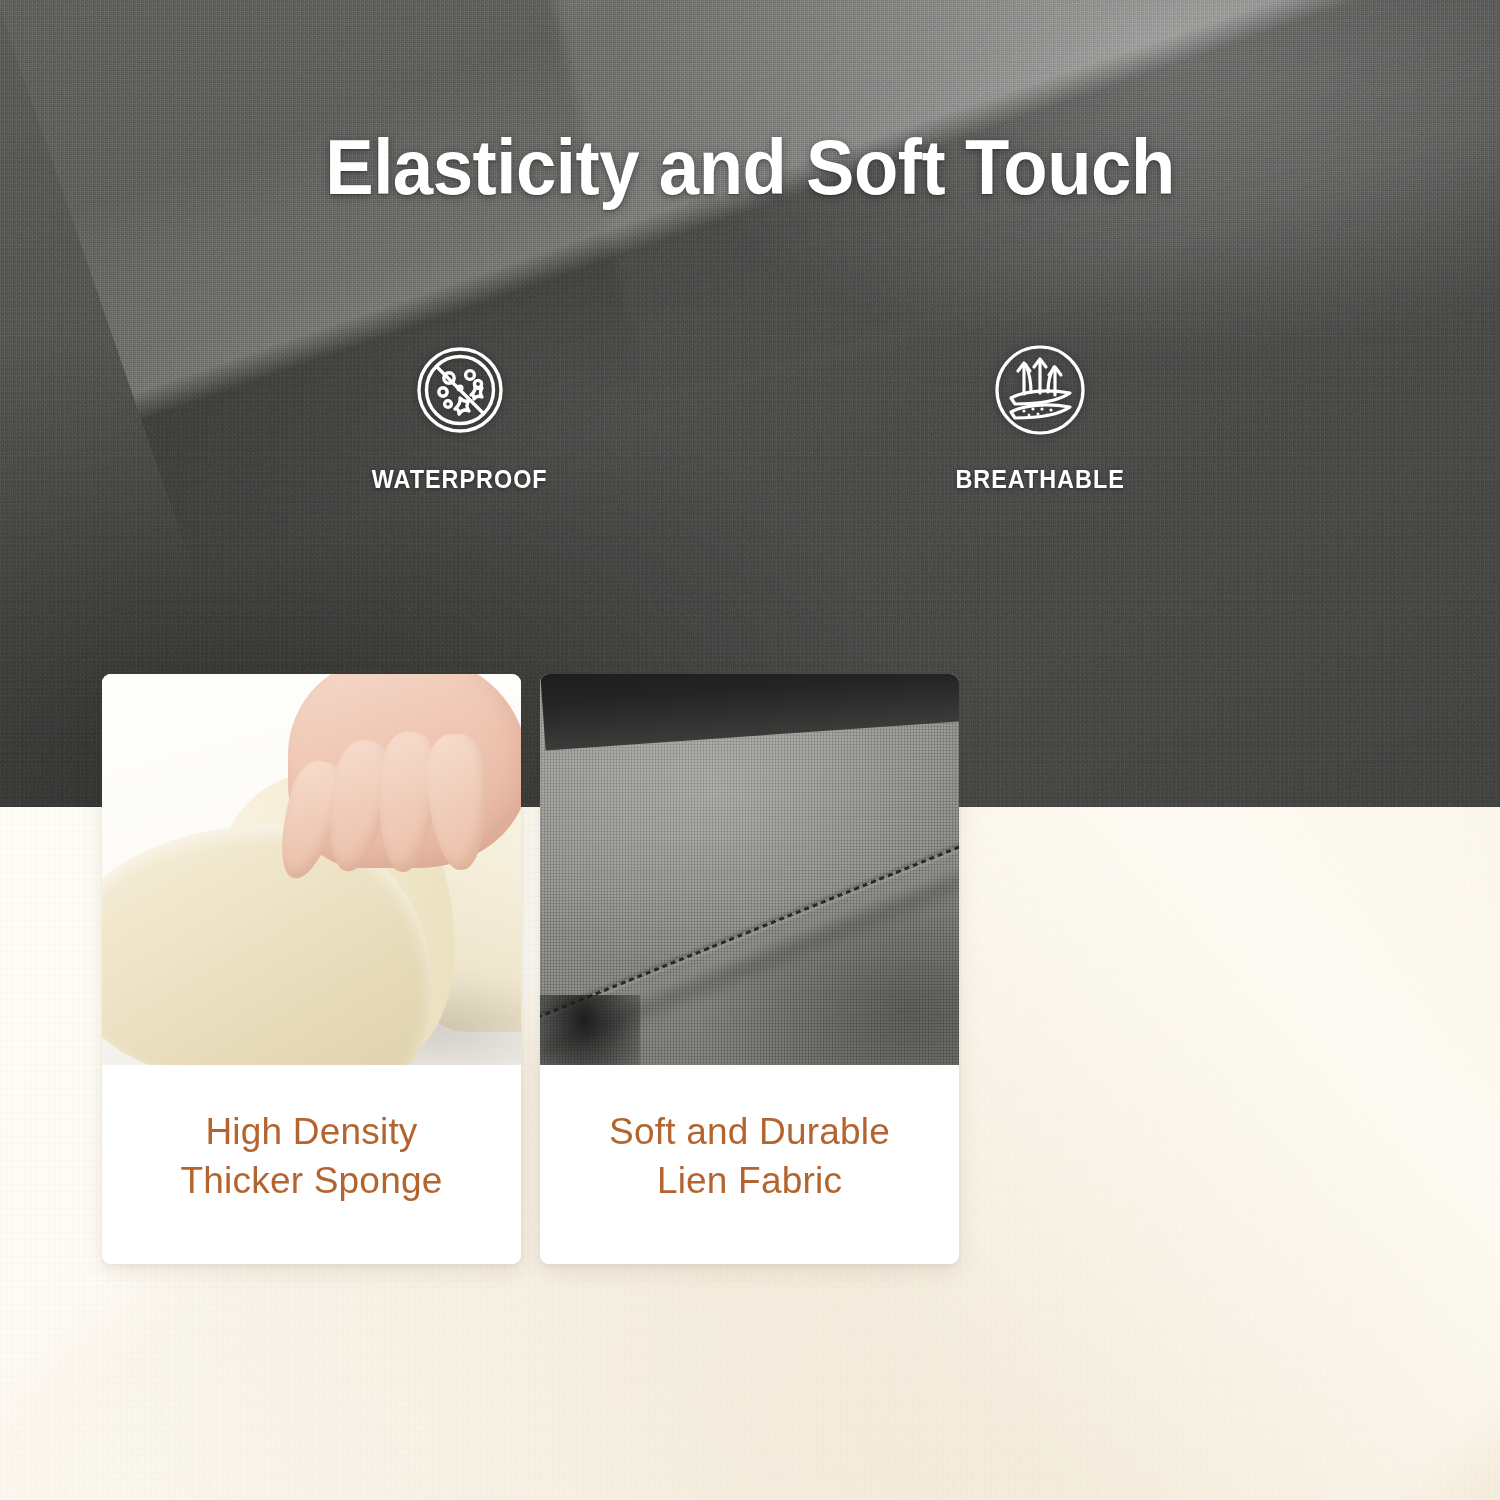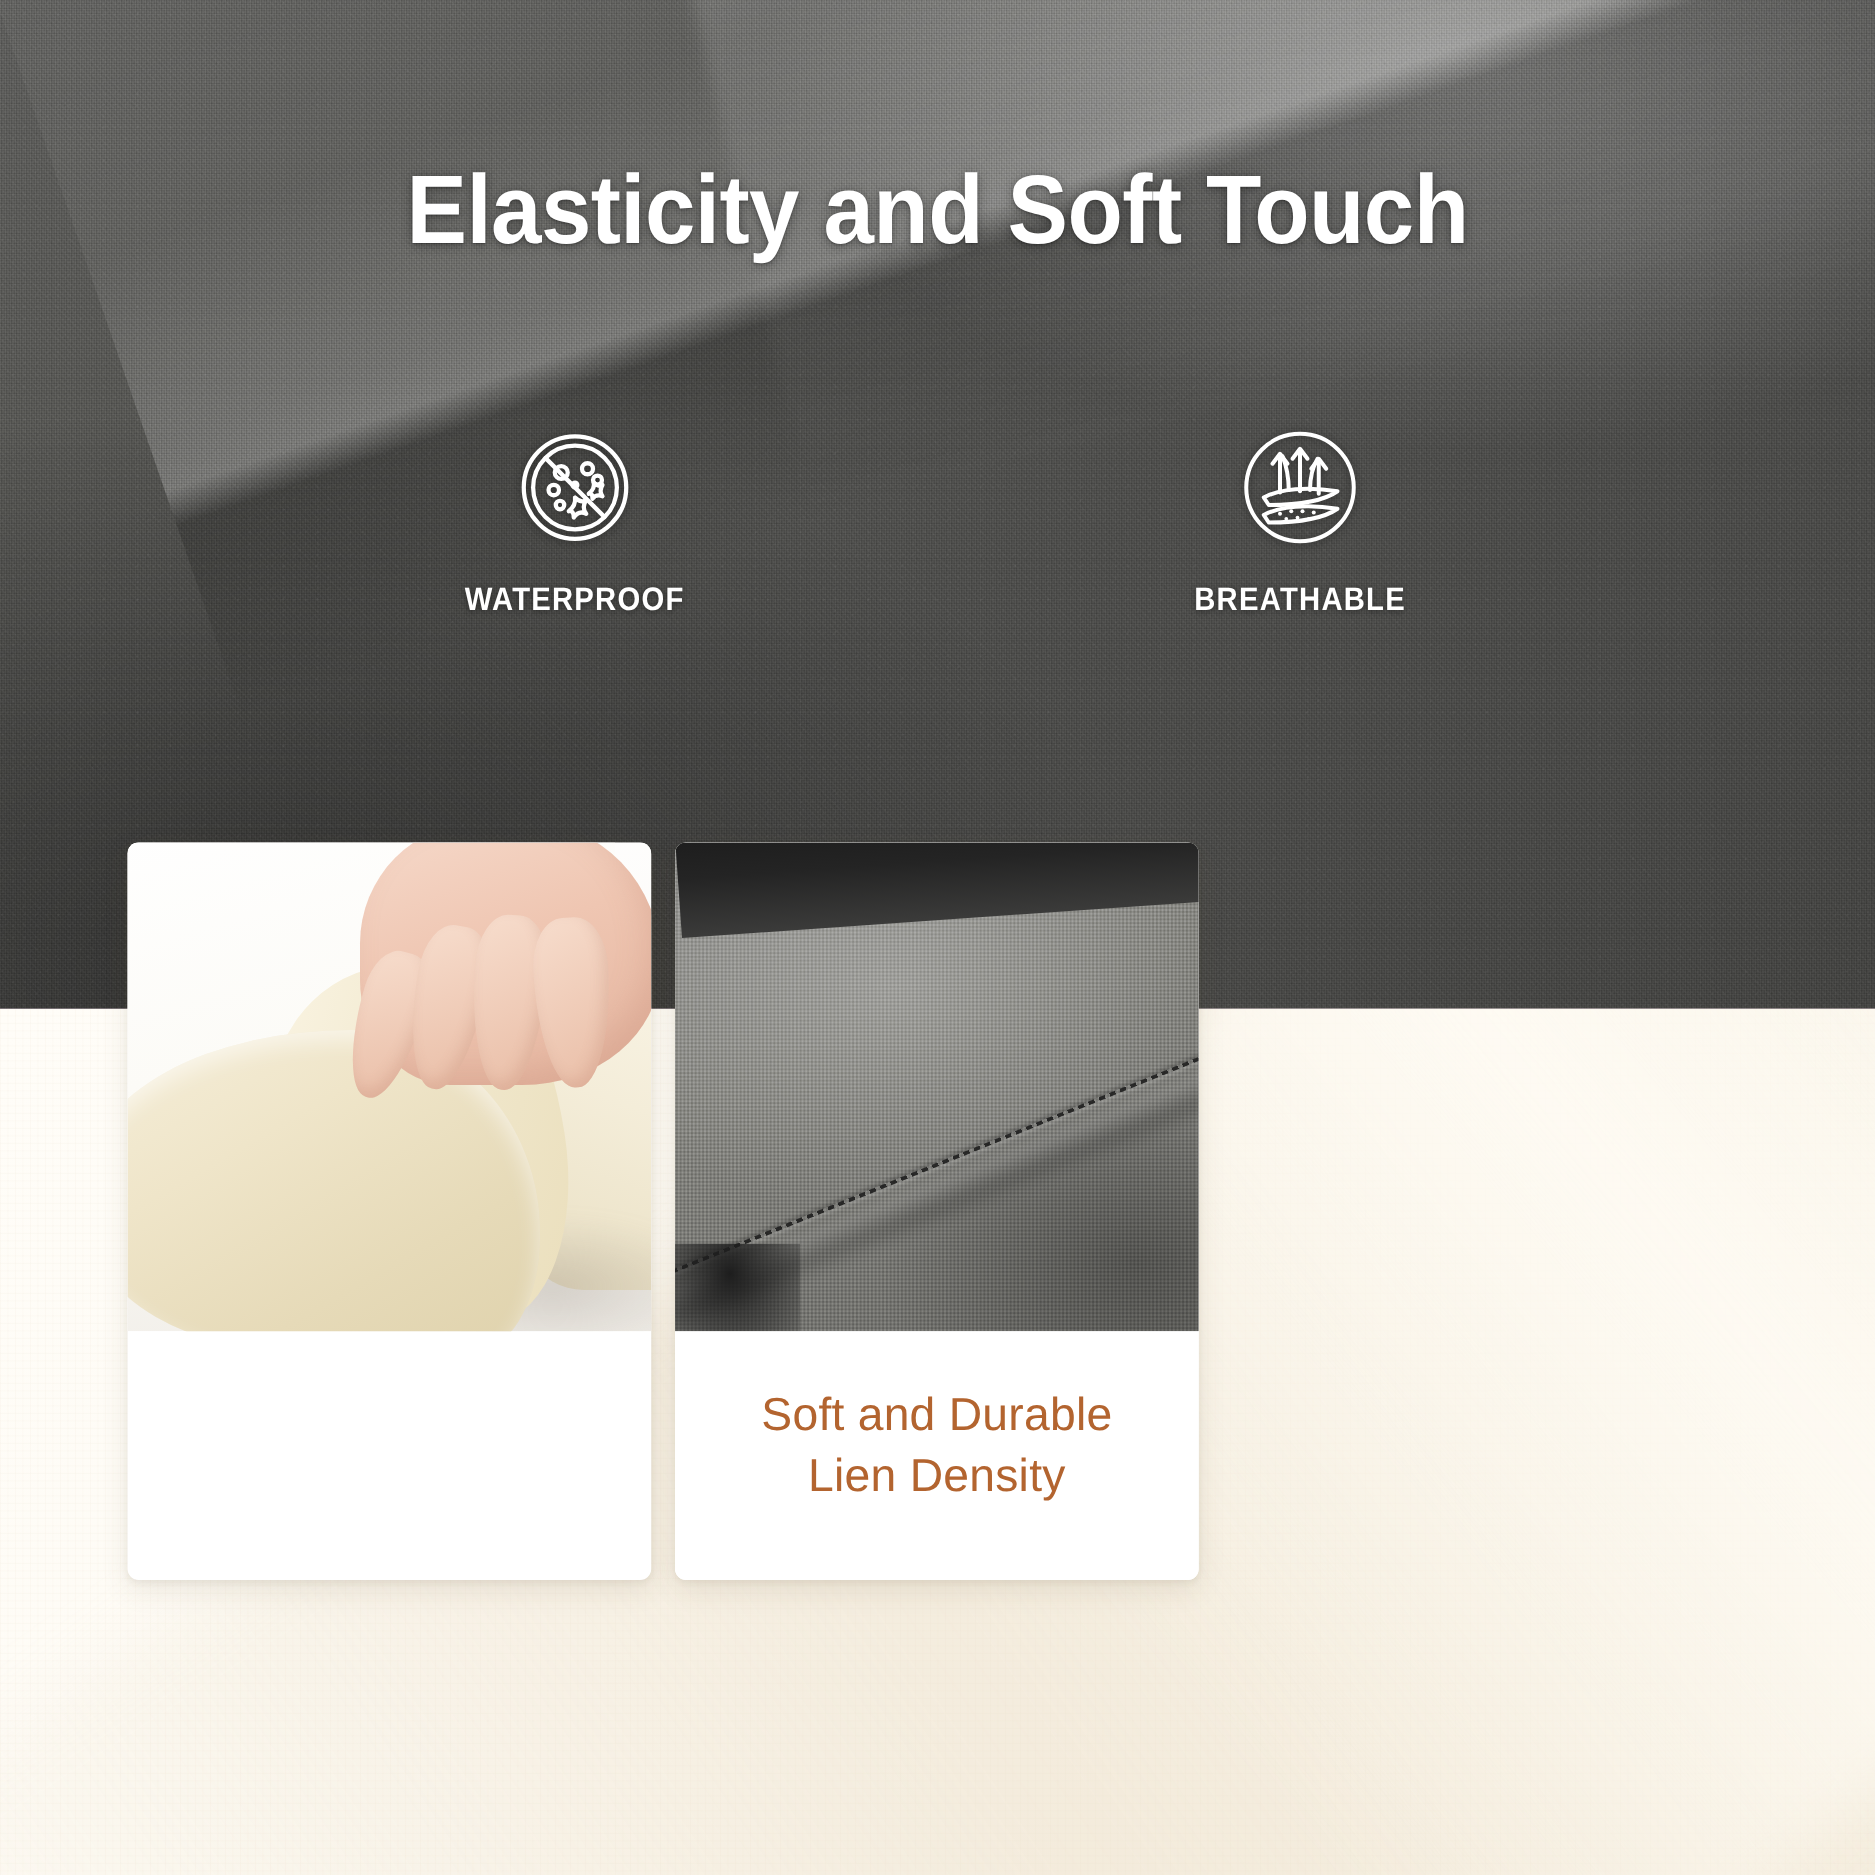--- a/index.html
+++ b/index.html
@@ -393,34 +393,38 @@
           <div class="shadow-floor"></div>
           <div class="foam-edge"></div>
           <div class="foam-curl"></div>
           <div class="hand2"></div>
           <div class="finger" style="left:182px; top:86px;  width:52px;  height:120px; transform:rotate(16deg);"></div>
           <div class="finger" style="left:228px; top:66px;  width:56px;  height:132px; transform:rotate(10deg);"></div>
           <div class="finger" style="left:276px; top:58px;  width:58px;  height:140px; transform:rotate(4deg);"></div>
           <div class="finger" style="left:326px; top:60px;  width:60px;  height:136px; transform:rotate(-3deg);"></div>
         </div>
       </div>
+      <div class="card-caption">
+        <div class="ctext">High Density
+Thicker Sponge</div>
+      </div>
     </div>
 
     <div class="card">
       <div class="card-media">
         <div class="art3">
           <div class="cushion"></div>
           <div class="weave3"></div>
           <div class="dark-top"></div>
           <div class="crease"></div>
           <div class="seam"></div>
           <div class="dark-corner"></div>
         </div>
       </div>
       <div class="card-caption">
         <div class="ctext">Soft and Durable
-Lien Density</div>
+Lien Fabric</div>
       </div>
     </div>
 
   </div>
 
 </div>
 
 </body></html>

